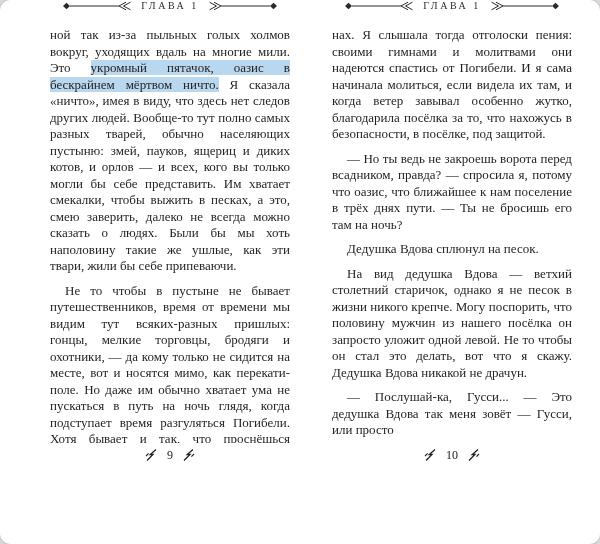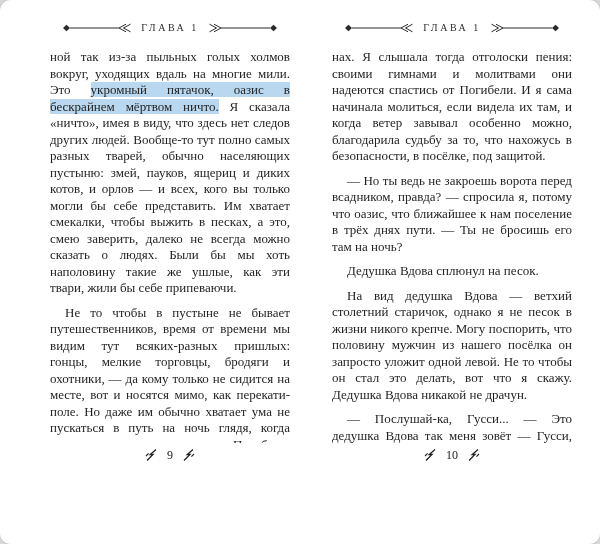--- a/index.html
+++ b/index.html
@@ -14,21 +14,21 @@
     background:#ffffff;
     border-radius:10px;
     box-shadow:0 0 0 1px rgba(0,0,0,0.08);
     display:flex;
     overflow:hidden;
   }
   .page{
     width:300px;height:475px;
     box-sizing:border-box;
     display:flex;flex-direction:column;
-    padding-top:22px;padding-bottom:14px;
+    padding-bottom:14px;
   }
   .page-left{padding-left:50px;padding-right:10px;}
   .page-right{padding-left:32px;padding-right:28px;}
 
   .chapter-head{
     display:flex;align-items:center;justify-content:center;
     gap:7px;height:12px;flex:0 0 auto;
   }
   .chapter-title{
     font-size:10px;letter-spacing:2.5px;
@@ -105,21 +105,21 @@
       </svg>
       <span class="chapter-title">ГЛАВА 1</span>
       <svg class="orn" width="74" height="10" viewBox="0 0 74 10" style="transform:scaleX(-1)">
         <path d="M3 5 L6.5 1.8 L10 5 L6.5 8.2 Z" fill="#2b2b2b"></path>
         <line x1="10" y1="5" x2="59" y2="5" stroke="#2b2b2b" stroke-width="1"></line>
         <path d="M59 5 L66 1.2 M59 5 L66 8.8 M63.5 5 L70.5 1.2 M63.5 5 L70.5 8.8" stroke="#2b2b2b" stroke-width="1" fill="none"></path>
       </svg>
     </div>
 
     <div class="body-text">
-      <p class="no-indent">нах. Я слышала тогда отголоски пения: своими гимнами и молитвами они надеются спастись от Погибели. И я сама начинала молиться, если видела их там, и когда ветер завывал особенно можно, благодарила судьбу за то, что нахожусь в безопасности, в посёлке, под защитой.</p>
+      <p class="no-indent">нах. Я слышала тогда отголоски пения: своими гимнами и молитвами они надеются спастись от Погибели. И я сама начинала молиться, если видела их там, и когда ветер завывал особенно жутко, благодарила посёлка за то, что нахожусь в безопасности, в посёлке, под защитой.</p>
       <p>— Но ты ведь не закроешь ворота перед всадником, правда? — спросила я, потому что оазис, что ближайшее к нам поселение в трёх днях пути. — Ты не бросишь его там на ночь?</p>
       <p>Дедушка Вдова сплюнул на песок.</p>
       <p>На вид дедушка Вдова — ветхий столетний старичок, однако я не песок в жизни никого крепче. Могу поспорить, что половину мужчин из нашего посёлка он запросто уложит одной левой. Не то чтобы он стал это делать, вот что я скажу. Дедушка Вдова никакой не драчун.</p>
       <p>— Послушай-ка, Гусси... — Это дедушка Вдова так меня зовёт — Гусси, или просто</p>
     </div>
 
     <div class="page-footer">
       <svg class="bolt" width="13" height="12" viewBox="0 0 13 12">
         <path d="M2 11.5 L8 5.5 L5.2 5.5 L11 0.5" fill="none" stroke="#222222" stroke-width="1.3"></path>
         <path d="M1 7 L3.6 4.4" fill="none" stroke="#222222" stroke-width="1.1"></path>

